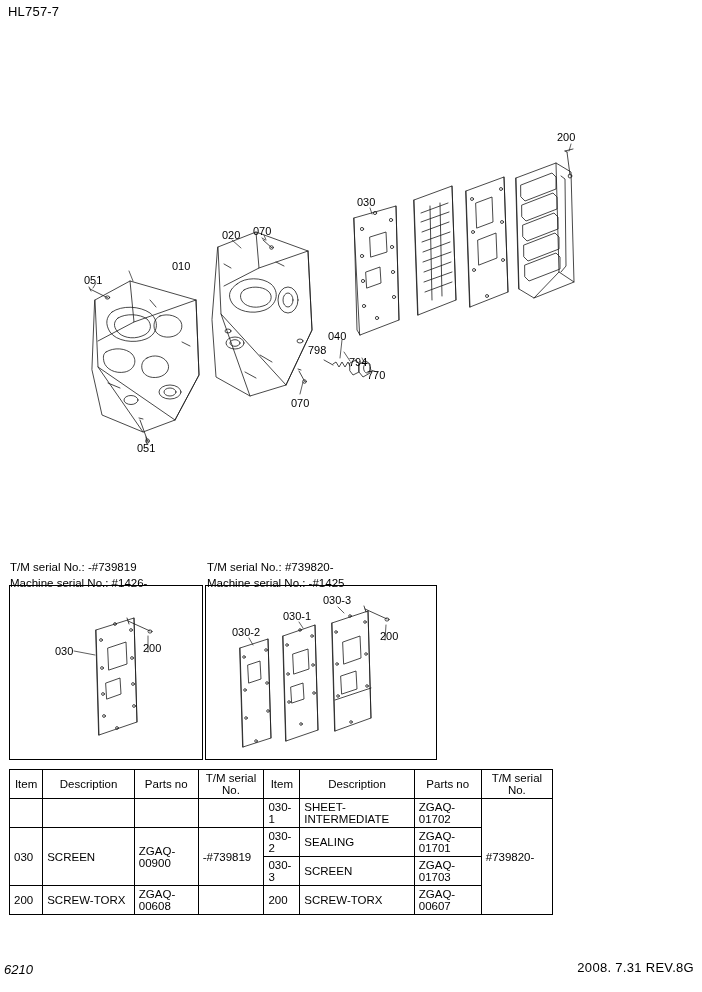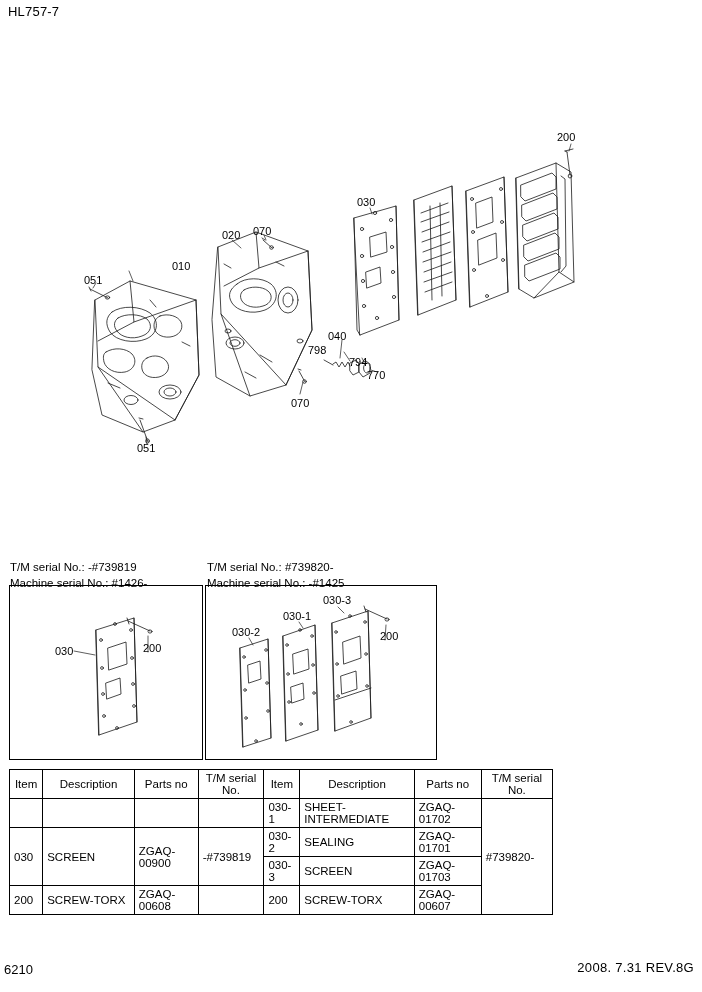--- a/index.html
+++ b/index.html
@@ -21,20 +21,21 @@
   }
   .hdr-title {
     position: absolute; left: 0; top: 2px; width: 702px;
     text-align: center; font-size: 17px; letter-spacing: .6px;
   }
 
   
   .ftr-left {
     position: absolute; left: 4px; top: 962px;
     font-size: 13px;
+    font-style: italic;
   }
   .ftr-right {
     position: absolute; right: 8px; top: 960px;
     font-size: 13px; letter-spacing: .3px;
   }
 
   
   .lbl {
     position: absolute;
     font-size: 11px;

